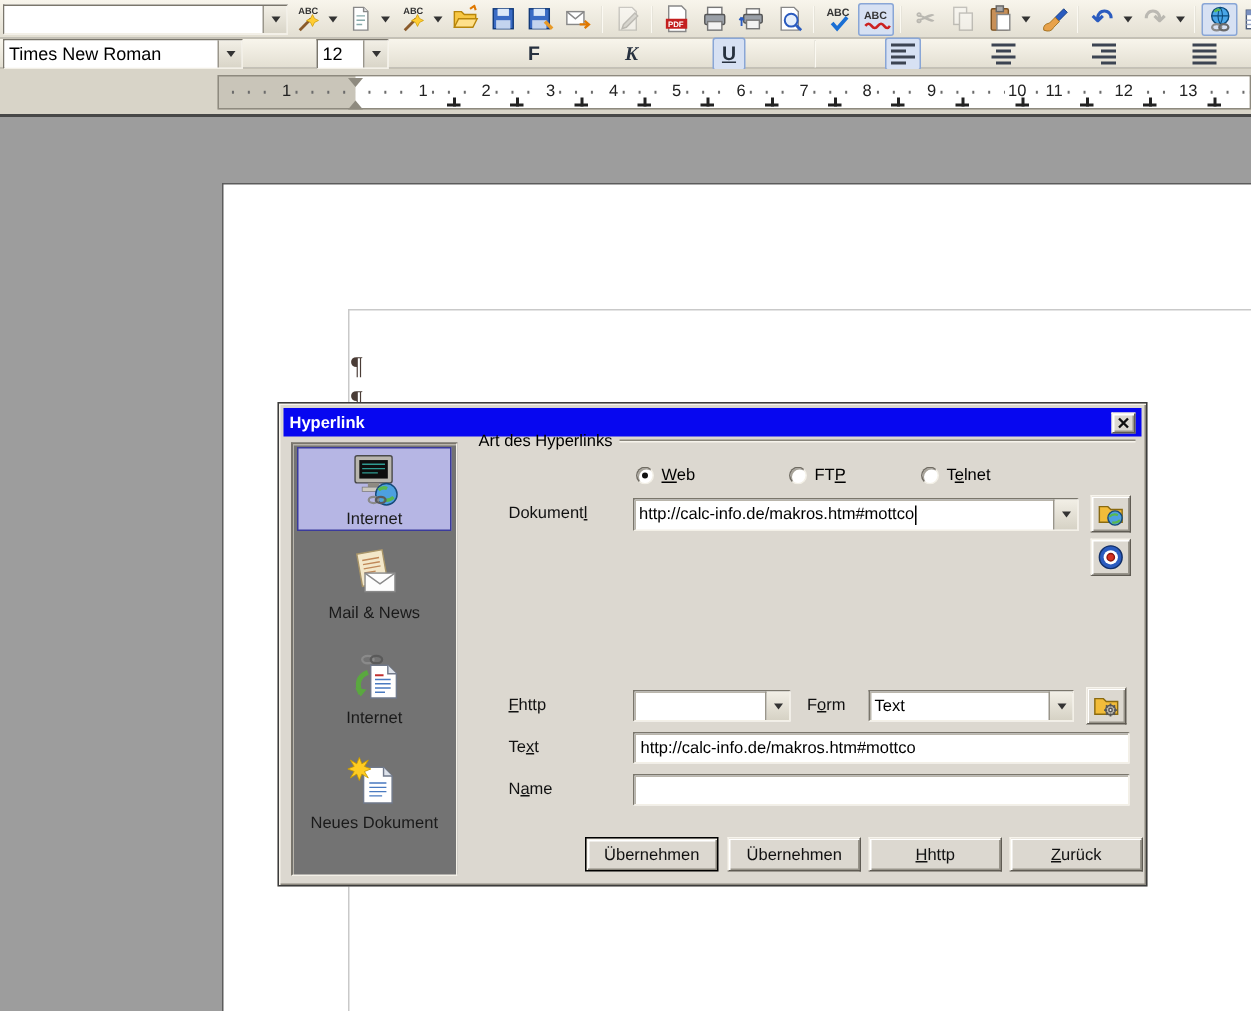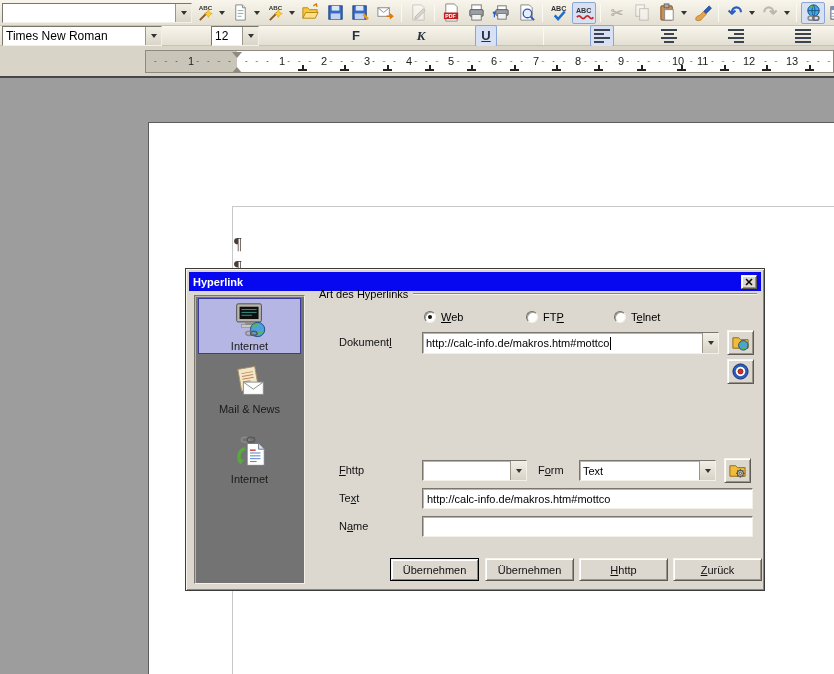--- a/index.html
+++ b/index.html
@@ -551,20 +551,29 @@
           <ellipse cx="21" cy="6" rx="4" ry="2.6" fill="none" stroke="#5a5a5a" stroke-width="1.6"></ellipse>
           <path d="M10 30 q-5-11 5-15" fill="none" stroke="#5aa83f" stroke-width="3.6"></path>
           <path d="M6 26 l4 6 4-5z" fill="#5aa83f"></path>
           <path d="M17 10 h12 l6 6 v17 H17z" fill="#fff" stroke="#70798a"></path>
           <path d="M29 10 v6 h6" fill="#dde2ea" stroke="#70798a"></path>
           <path d="M20 20 h11 M20 23 h11 M20 26 h11 M20 29 h7" stroke="#4a7ac0" stroke-width="1"></path>
           <path d="M20 17 h6" stroke="#c03030" stroke-width="1.4"></path>
         </svg>
         <span class="nav-label">Internet</span>
       </div>
+      <div class="nav-item" style="top:208px">
+        <svg class="nicon" viewBox="0 0 40 40">
+          <path d="M12 8 h14 l6 6 v19 H12z" fill="#fff" stroke="#70798a"></path>
+          <path d="M26 8 v6 h6" fill="#dde2ea" stroke="#70798a"></path>
+          <path d="M16 19 h12 M16 22 h12 M16 25 h12 M16 28 h9" stroke="#4a7ac0" stroke-width="1"></path>
+          <path d="M9 1 l1.8 4.5 4.5-2.7 -2.7 4.5 4.5 1.8 -4.5 1.8 2.7 4.5 -4.5-2.7 -1.8 4.5 -1.8-4.5 -4.5 2.7 2.7-4.5 -4.5-1.8 4.5-1.8 -2.7-4.5 4.5 2.7z" fill="#ffcc22" stroke="#c89a00" stroke-width=".6"></path>
+        </svg>
+        <span class="nav-label">Neues Dokument</span>
+      </div>
     </div>
 
     <div class="grp" style="left:133px;top:18px;width:438px">
       <span>Art des Hyperlinks</span>
       <span class="gline"></span>
     </div>
 
     <div class="radio" style="left:238px;top:42px">
       <span class="rb on"></span>
       <span><span></span><span class="mn">W</span><span>eb</span></span>

